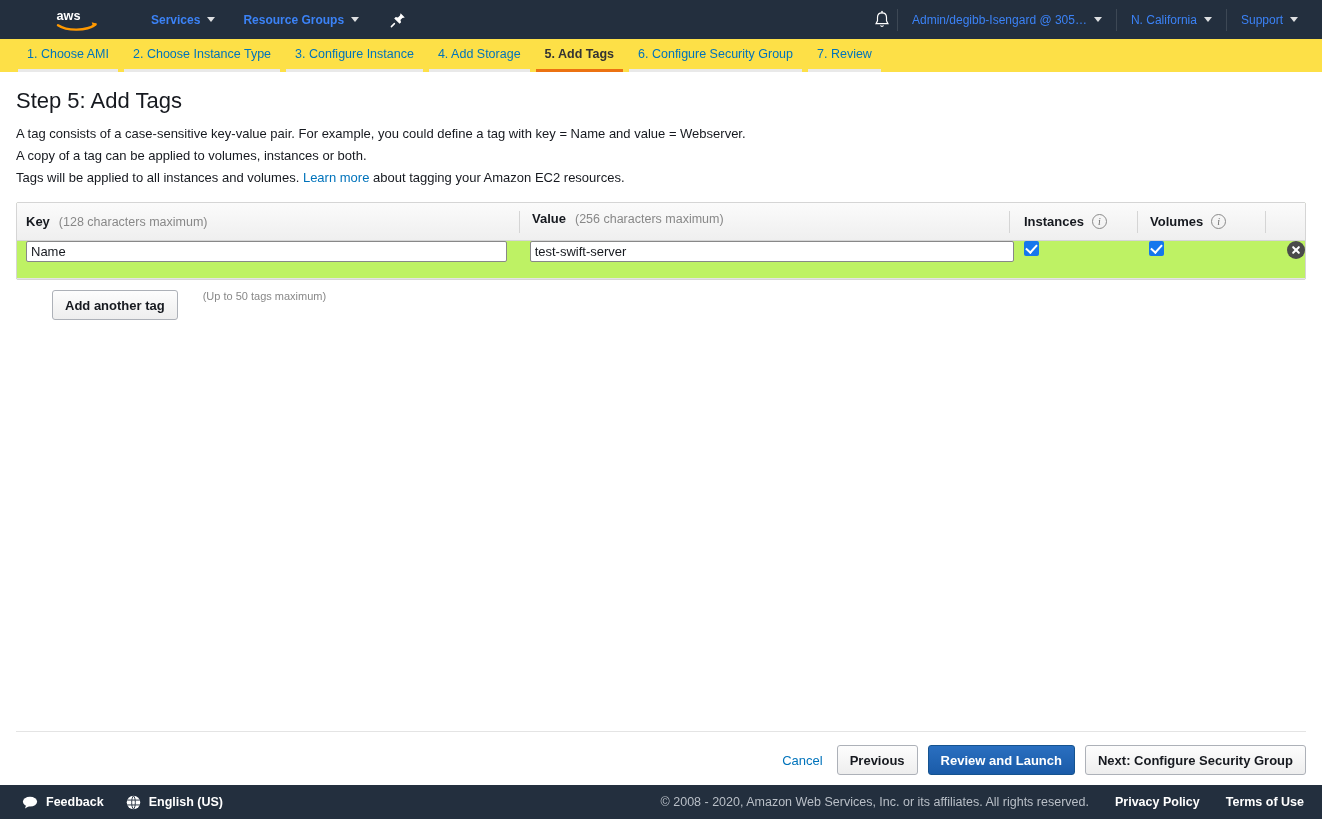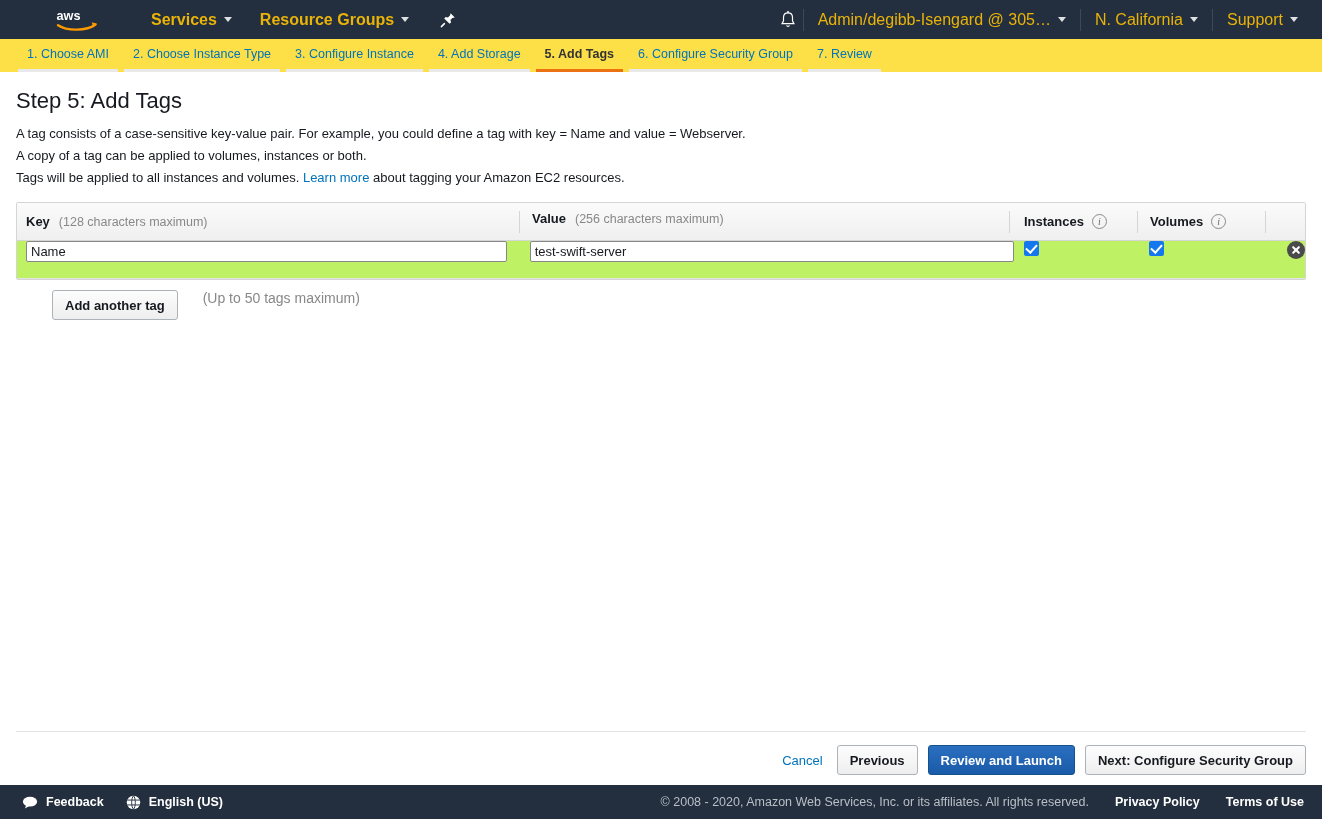--- a/index.html
+++ b/index.html
@@ -17,21 +17,21 @@
     height: 39px;
     background: #232f3e;
     display: flex; align-items: center;
     flex: 0 0 39px;
     color: #ffffff;
     position: relative;
   }
   .aws-logo { width: 54px; height: 24px; margin-left: 55px; position: relative; display: block; }
   .nav-item {
     display: flex; align-items: center; gap: 7px;
-    color: #eab308; font-size: 16px; font-weight: bold;
+    color: #3b82f6; font-size: 12px; font-weight: bold;
     padding: 0 14px; height: 39px; cursor: default;
     white-space: nowrap;
   }
   .nav-item.plain { font-weight: normal; }
   .chev {
     width: 0; height: 0; border-left: 4px solid transparent;
     border-right: 4px solid transparent; border-top: 5px solid #ffffff;
     opacity: .85; display: inline-block;
   }
   .nav-left { display: flex; align-items: center; margin-left: 28px; }
@@ -137,21 +137,21 @@
     white-space: nowrap;
   }
   .btn-grey {
     background: linear-gradient(to bottom, #fdfdfd 0%, #eeeeee 100%);
     border: 1px solid #adb1b8; color: #16191f;
   }
   .btn-primary {
     background: linear-gradient(to bottom, #2a6fc0 0%, #1a5ba8 100%);
     border: 1px solid #15538f; color: #ffffff;
   }
-  .add-hint { color: #888888; font-size: 14px; margin-left: 25px; }
+  .add-hint { color: #888888; font-size: 11px; margin-left: 25px; }
 
   
   .actions-sep {
     position: absolute; left: 16px; right: 16px; bottom: 53px;
     height: 1px; background: #e4e4e4;
   }
   .actions {
     position: absolute; right: 16px; bottom: 10px;
     display: flex; align-items: center; gap: 10px;
   }

